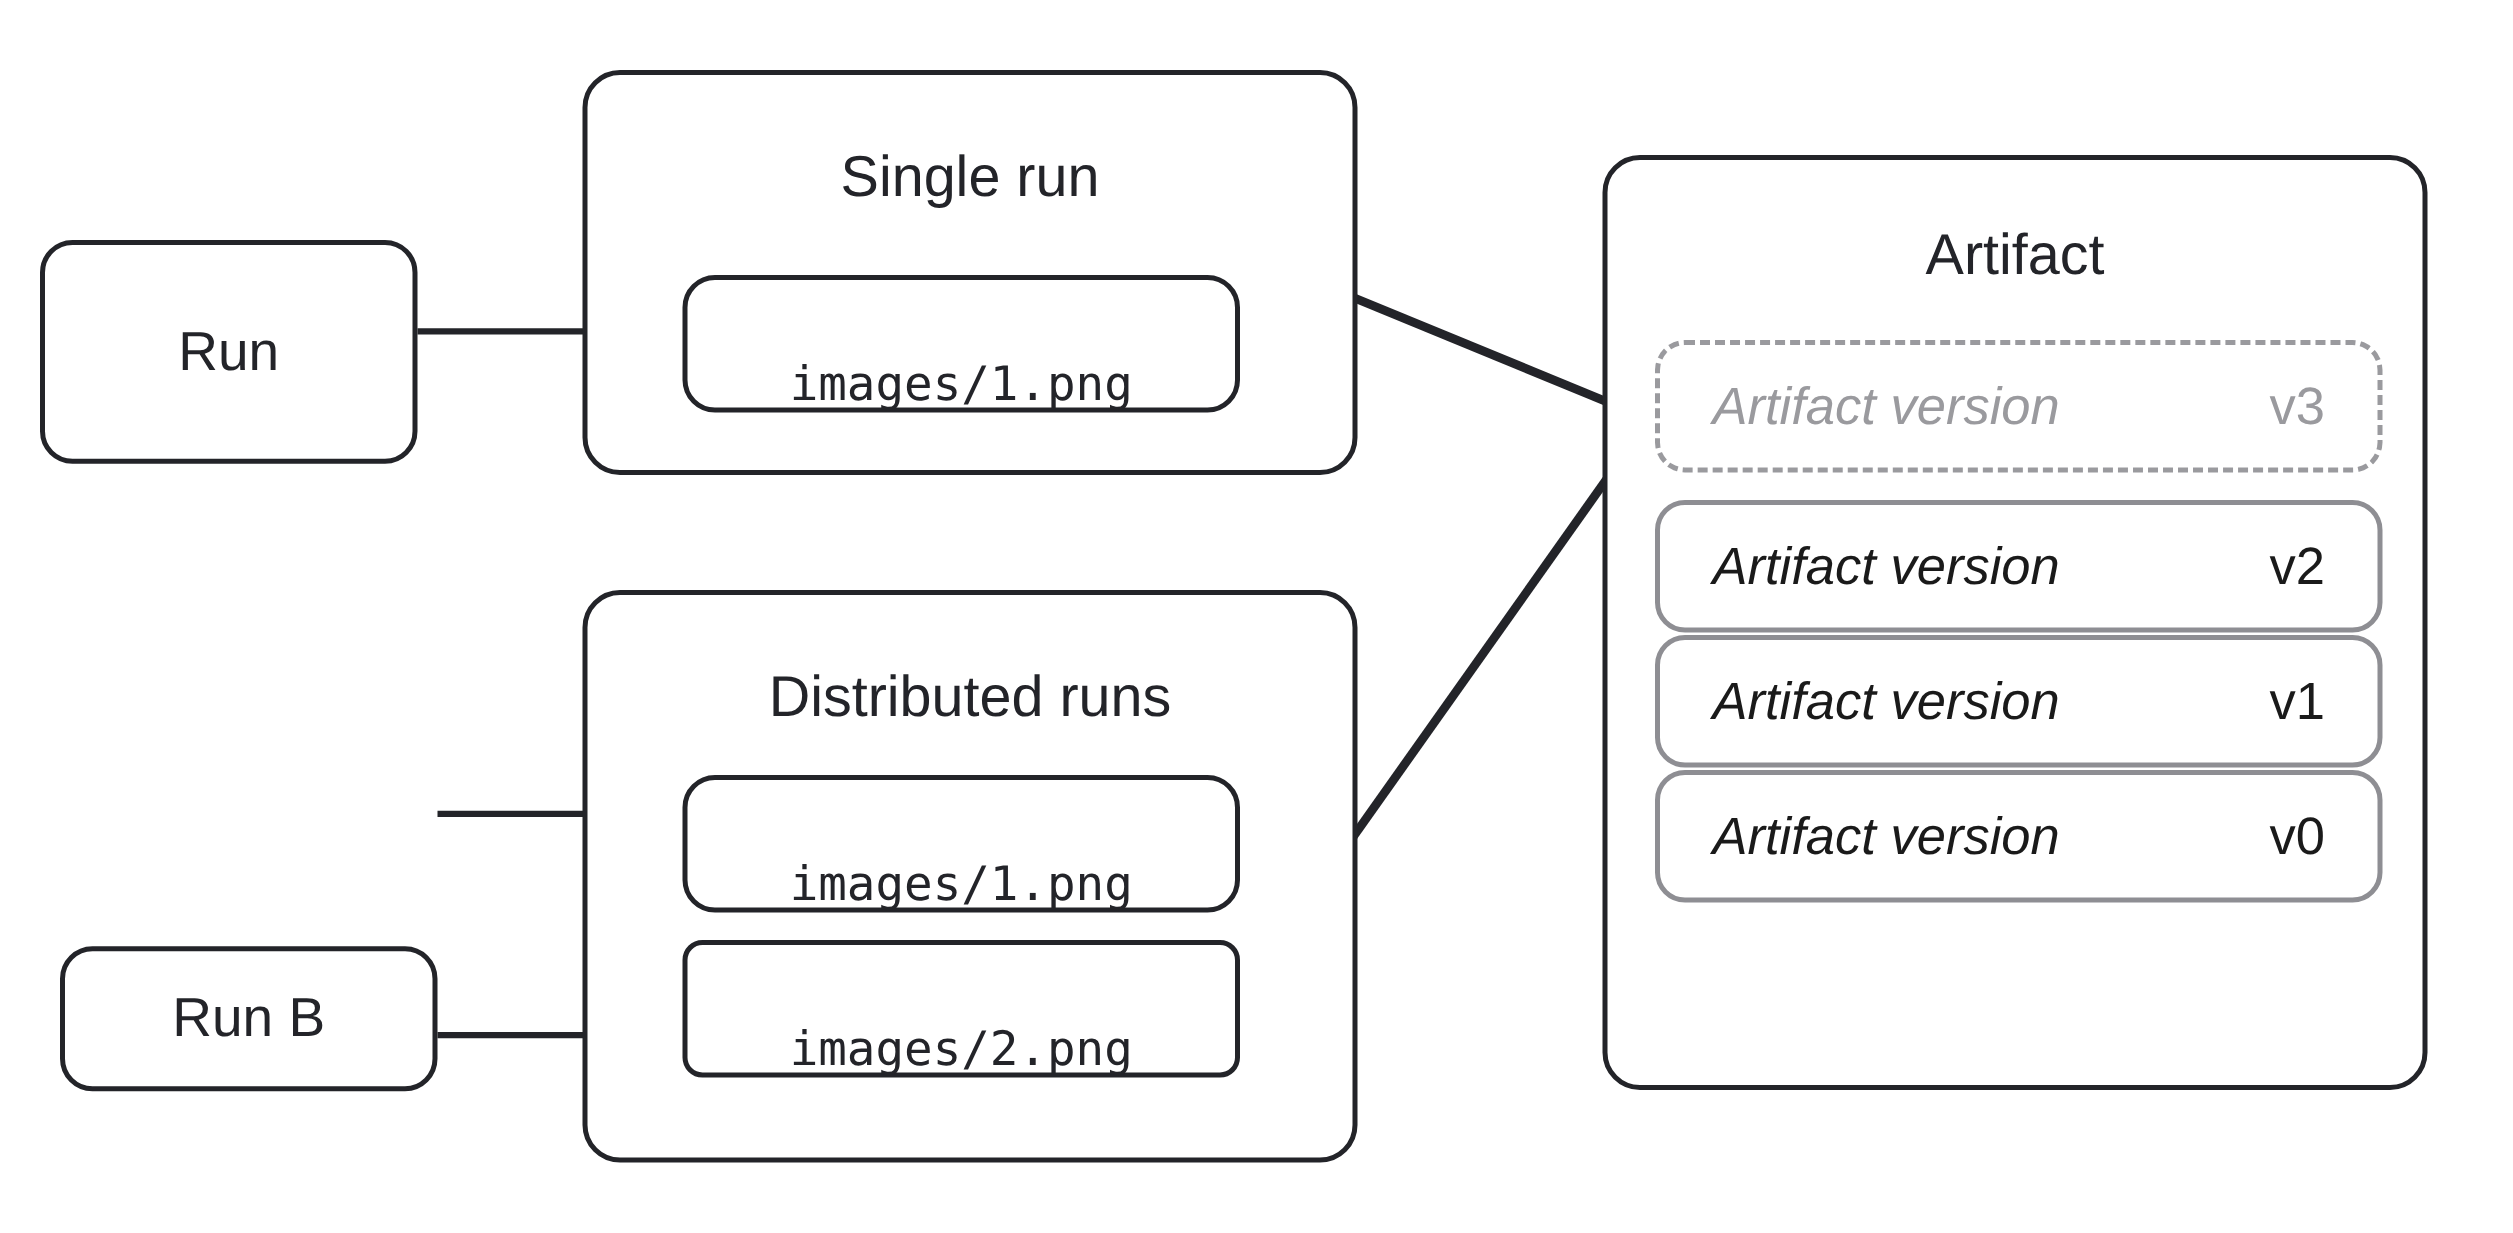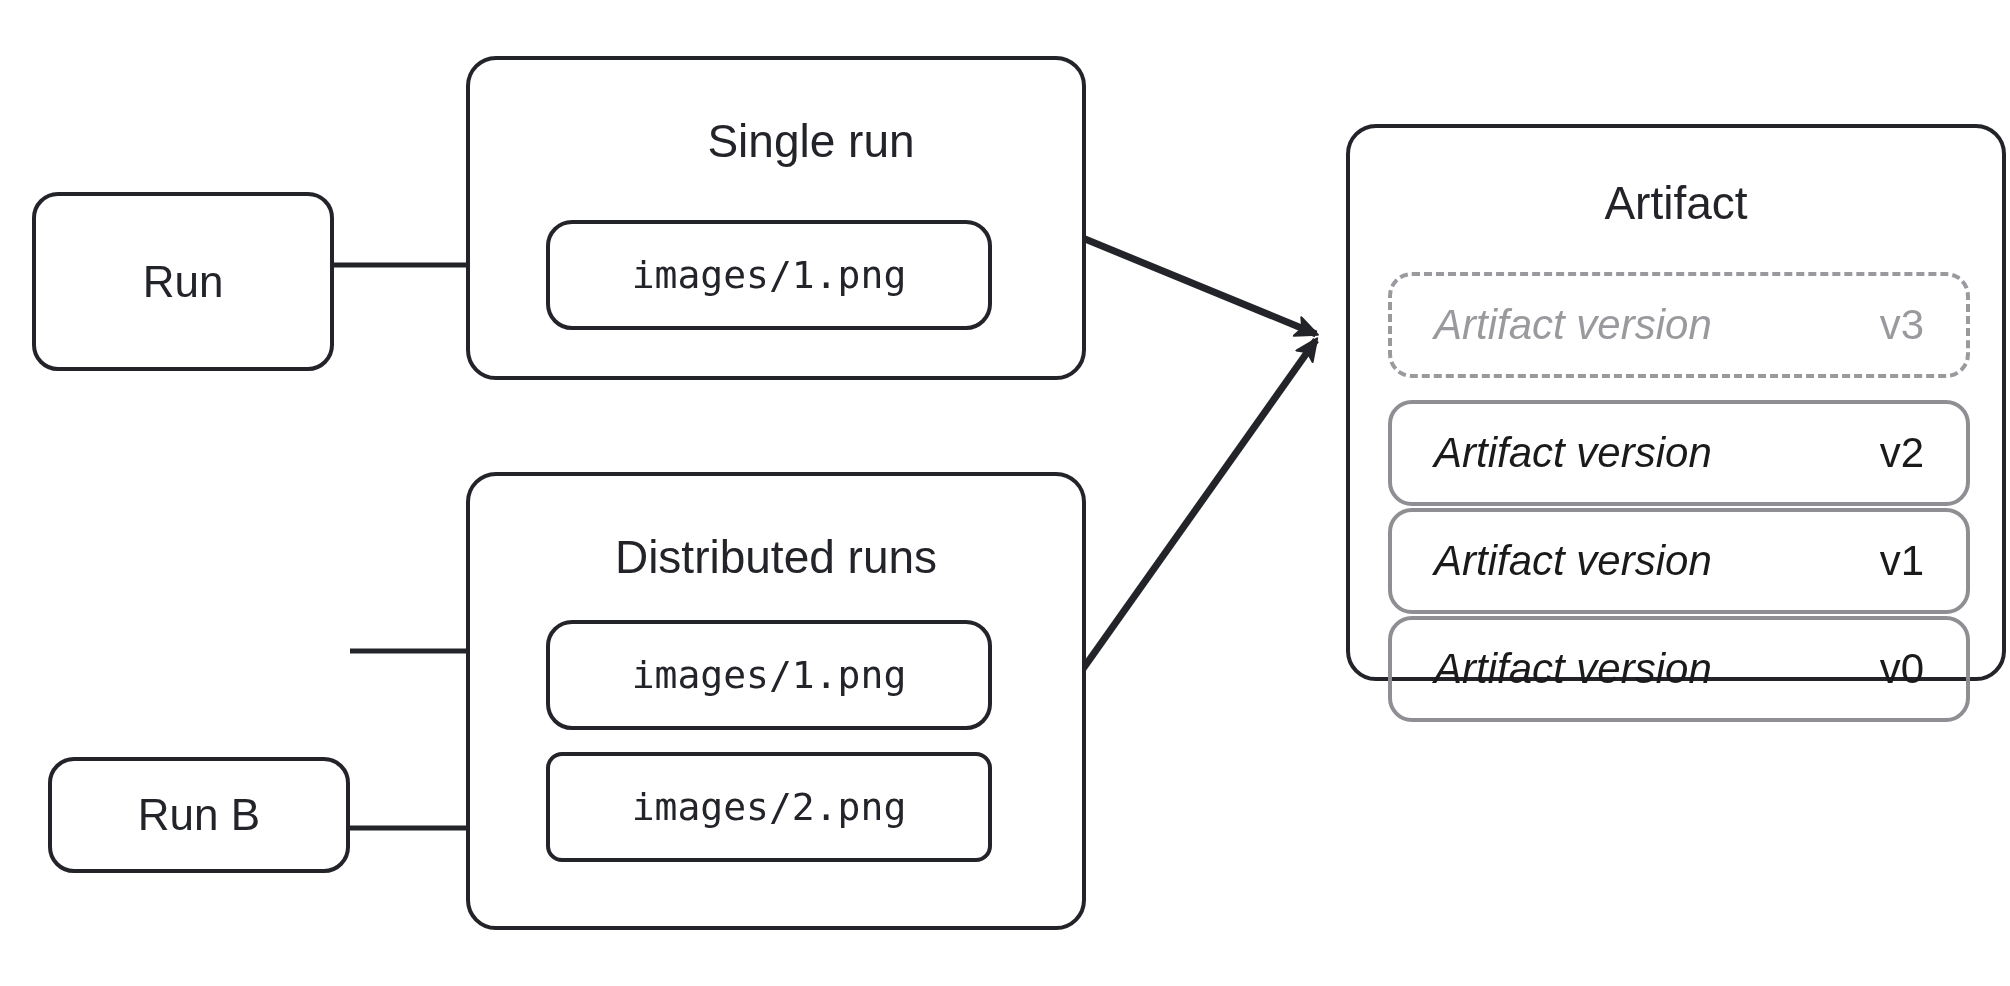--- a/index.html
+++ b/index.html
@@ -59,55 +59,55 @@
     left: 0;
     width: 100%;
     text-align: center;
     font-size: 46px;
     line-height: 1;
     color: #232429;
     white-space: nowrap;
   }
 
   #group-single-run      { left: 466px; top: 56px;  width: 620px; height: 324px; }
-  #group-single-run .group-title { top: 58px; padding-left: 35px; }
+  #group-single-run .group-title { top: 58px; }
 
   #group-distributed     { left: 466px; top: 472px; width: 620px; height: 458px; }
   #group-distributed .group-title { top: 58px; }
 
   
   .file-node {
     position: absolute;
     box-sizing: border-box;
     border: 4px solid #232429;
     border-radius: 26px;
     background: #ffffff;
     display: flex;
-    align-items: center;
+    align-items: flex-end;
     justify-content: center;
   }
   .file-node .label {
     font-family: "DejaVu Sans Mono", "Liberation Mono", monospace;
     font-size: 38px;
     line-height: 1;
     color: #232429;
     white-space: nowrap;
   }
   #file-single-1 { left: 546px; top: 220px; width: 446px; height: 110px; }
   #file-dist-1   { left: 546px; top: 620px; width: 446px; height: 110px; }
   #file-dist-2   { left: 546px; top: 752px; width: 446px; height: 110px; border-radius: 16px; }
 
   
   #artifact-panel {
     position: absolute;
     box-sizing: border-box;
-    left: 1346px;
+    left: 1282px;
     top: 124px;
     width: 660px;
-    height: 557px;
+    height: 748px;
     border: 4px solid #232429;
     border-radius: 30px;
     background: #ffffff;
   }
   #artifact-title {
     position: absolute;
     left: 0;
     top: 52px;
     width: 100%;
     text-align: center;

